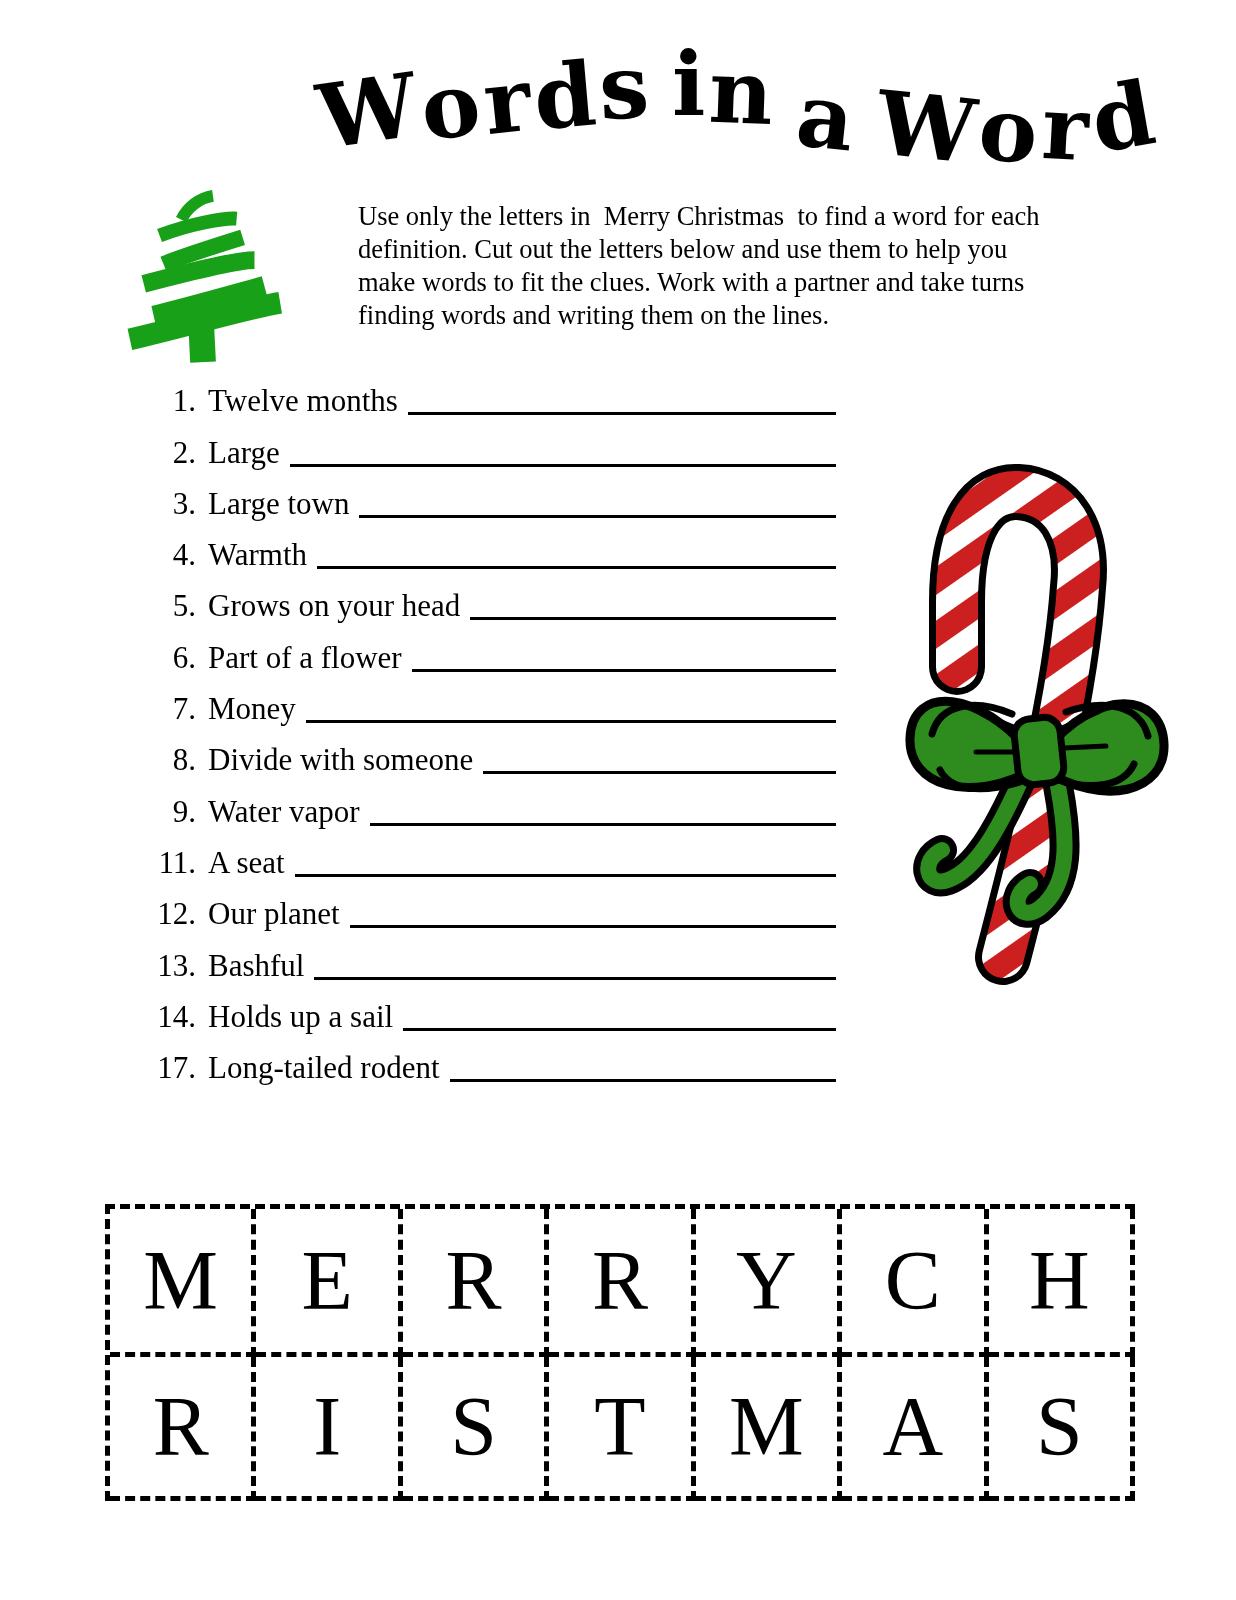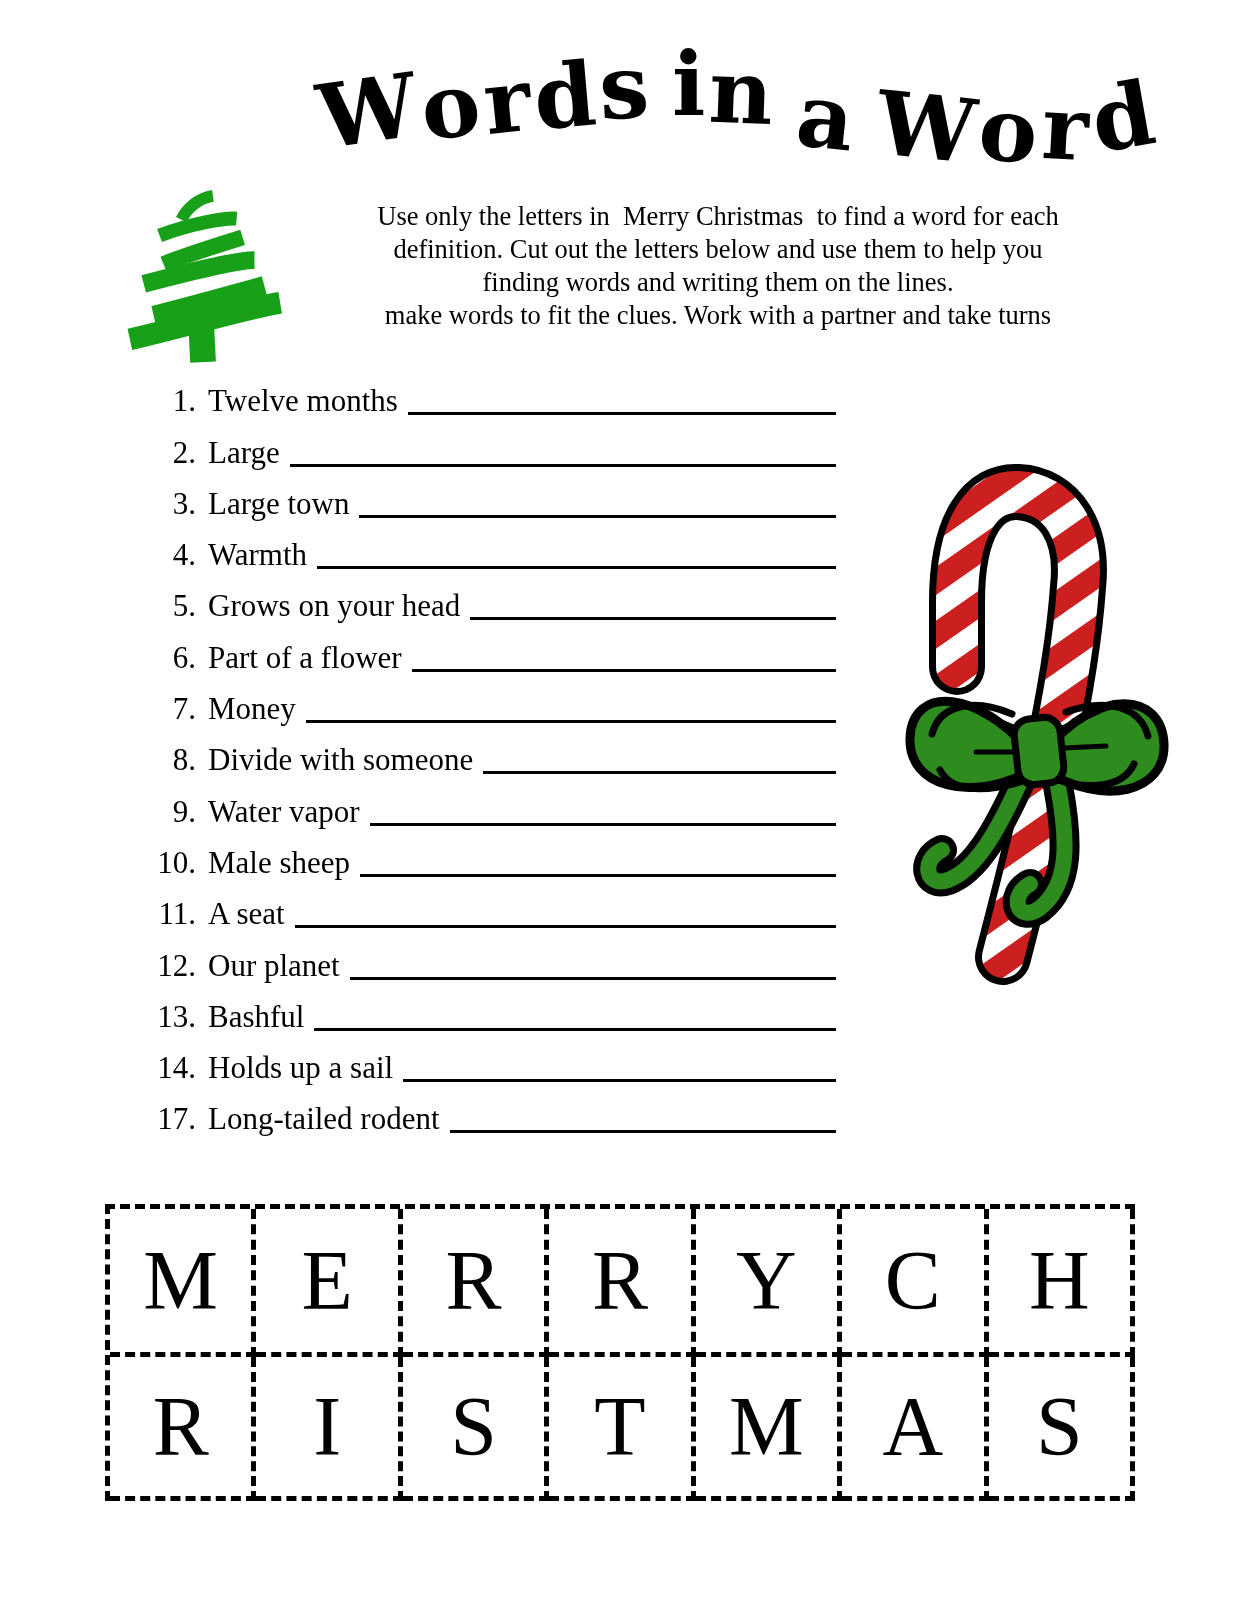--- a/index.html
+++ b/index.html
@@ -25,21 +25,21 @@
     font-size:88px; color:#000; white-space:pre;
   }
   .title .tl { display:inline-block; margin-right:4px; }
   .title .sp { display:inline-block; width:20px; }
 
   
   .instructions {
     position:absolute; left:358px; top:200px; width:720px;
     font-size:26.5px; line-height:33px; color:#000;
   }
-  .instructions .iline { white-space:nowrap;text-align:center; }
+  .instructions .iline { white-space:nowrap; }
 
   
   .tree-box { position:absolute; left:113px; top:186px; width:190px; height:178px; }
 
   
   .cane-box { position:absolute; left:870px; top:452px; width:310px; height:560px; }
 
   
   .clues { position:absolute; left:150px; top:372px; width:686px; }
   .clue-row { display:flex; align-items:flex-end; height:51.3px; }
@@ -90,22 +90,22 @@
         <path d="M 152,101 C 112,112 62,126 40,131" stroke-width="20" stroke="#18a018"></path>
         <path d="M 16,155 C 62,145 132,124 168,118" stroke-width="22" stroke="#18a018"></path>
         <path d="M 88,138 L 90,178" stroke-width="26" stroke="#18a018"></path>
       </g>
     </svg>
   </div>
 
   <div class="instructions">
     <div class="iline">Use only the letters in &nbsp;Merry Christmas &nbsp;to find a word for each</div>
     <div class="iline">definition. Cut out the letters below and use them to help you</div>
+    <div class="iline">make words to fit the clues. Work with a partner and take turns</div>
     <div class="iline">finding words and writing them on the lines.</div>
-    <div class="iline">make words to fit the clues. Work with a partner and take turns</div>
   </div>
 
   <div class="clues" id="clues">
       <div class="clue-row">
         <span class="clue-num">1.</span>
         <span class="clue-text">Twelve months</span>
         <span class="answer-line"></span>
       </div>
       <div class="clue-row">
         <span class="clue-num">2.</span>
@@ -138,25 +138,20 @@
         <span class="answer-line"></span>
       </div>
       <div class="clue-row">
         <span class="clue-num">8.</span>
         <span class="clue-text">Divide with someone</span>
         <span class="answer-line"></span>
       </div>
       <div class="clue-row">
         <span class="clue-num">9.</span>
         <span class="clue-text">Water vapor</span>
-        <span class="answer-line"></span>
-      </div>
-      <div class="clue-row">
-        <span class="clue-num">10.</span>
-        <span class="clue-text">Male sheep</span>
         <span class="answer-line"></span>
       </div>
       <div class="clue-row">
         <span class="clue-num">11.</span>
         <span class="clue-text">A seat</span>
         <span class="answer-line"></span>
       </div>
       <div class="clue-row">
         <span class="clue-num">12.</span>
         <span class="clue-text">Our planet</span>

